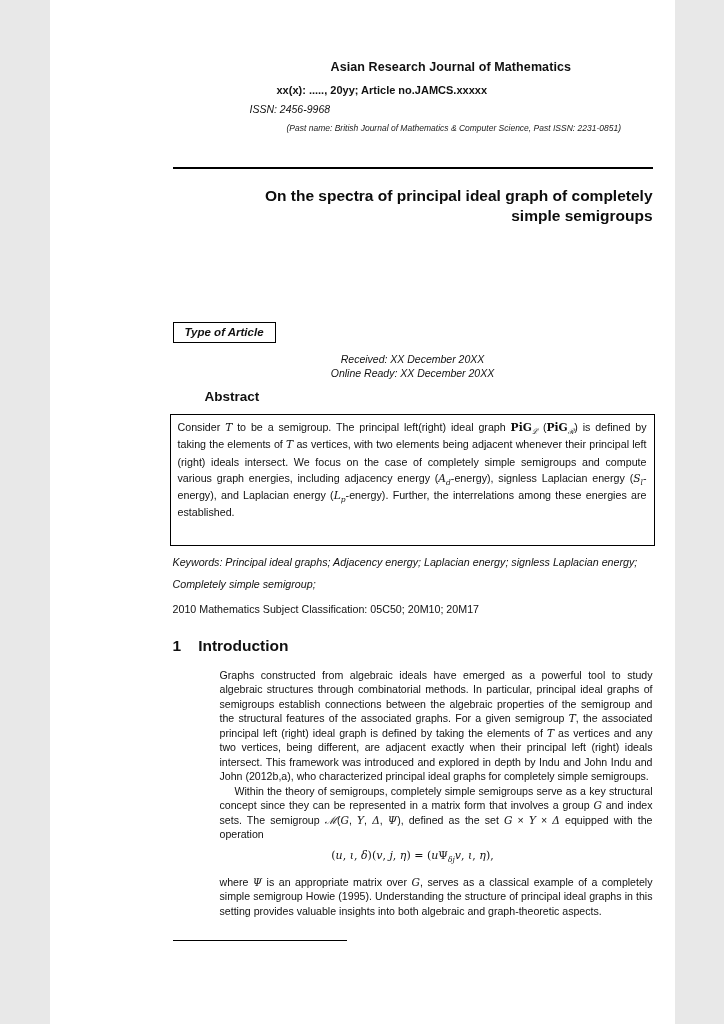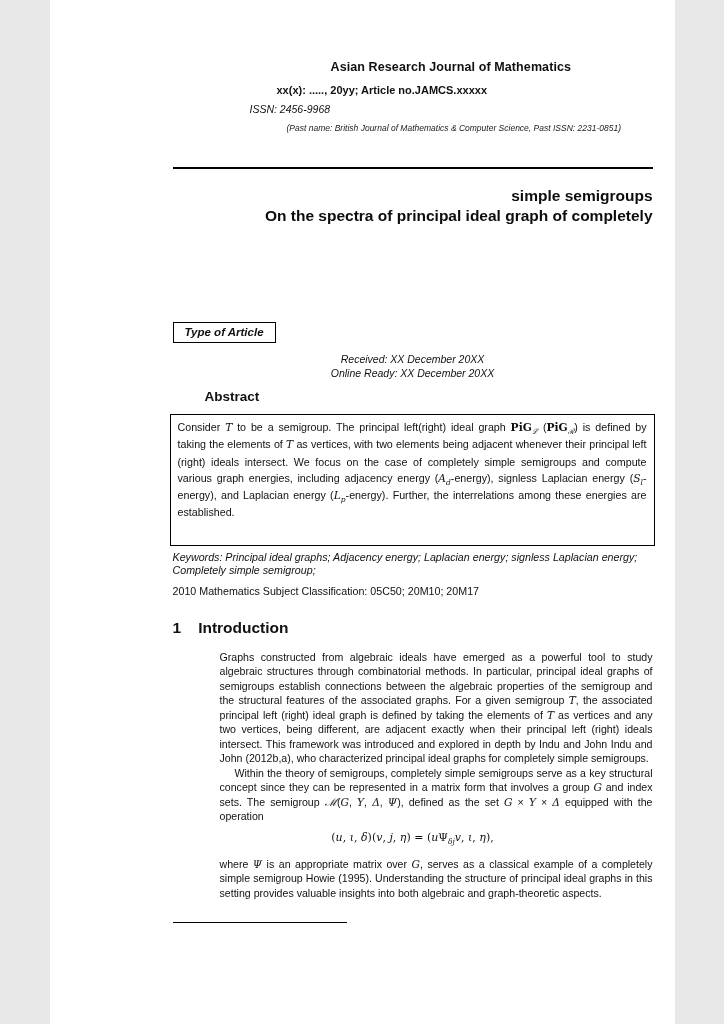--- a/index.html
+++ b/index.html
@@ -43,21 +43,21 @@
     margin-top:10px; margin-left:-3px;
     width:485px;
     border:1px solid #000;
     padding:4px 7px 24px 7px;
     font-size:10.7px; line-height:16.3px;
     text-align:justify;
   }
   .abstract-box i, .para i, .equation i { font-family:"DejaVu Serif", serif; font-style:italic; }
   .abstract-box b { font-family:"DejaVu Serif", serif; font-weight:bold; }
   sub { font-size:7.5px; line-height:0; }
-  .keywords { margin-top:5px; font-size:10.7px; font-style:italic; line-height:13px; }
+  .keywords { margin-top:5px; font-size:10.7px; font-style:italic; line-height:22px; }
   .msc { margin-top:8px; font-size:10.7px; }
   
   .section-heading { margin-top:22px; font-size:15.5px; font-weight:bold; }
   .sec-num { display:inline-block; margin-right:17px; }
   .para { margin-top:13px; font-size:10.6px; line-height:14.5px; text-align:justify;margin-left:47px; }
   .para.indent { margin-top:0; text-indent:15px; }
   .equation { margin:7px 0 7px 0; text-align:center; font-size:11px; font-family:"DejaVu Serif", serif; }
   .footnote-rule { margin-top:22px; width:174px; border-top:1.5px solid #000; }
 </style>
 </head>
@@ -69,22 +69,22 @@
     <header>
       <div class="journal-name">Asian Research Journal of Mathematics</div>
       <div class="issue-line">xx(x): ....., 20yy; Article no.JAMCS.xxxxx</div>
       <div class="issn-line">ISSN: 2456-9968</div>
       <div class="past-name">(Past name: British Journal of Mathematics &amp; Computer Science, Past ISSN: 2231-0851)</div>
     </header>
 
     <div class="header-rule"></div>
 
     <h1 class="title">
+      <span class="title-line">On the spectra of principal ideal graph of completely</span>
       <span class="title-line">simple semigroups</span>
-      <span class="title-line">On the spectra of principal ideal graph of completely</span>
     </h1>
 
     <div>
       <div class="type-box">Type of Article</div>
     </div>
 
     <div class="dates">
       <div>Received: XX December 20XX</div>
       <div>Online Ready: XX December 20XX</div>
     </div>

